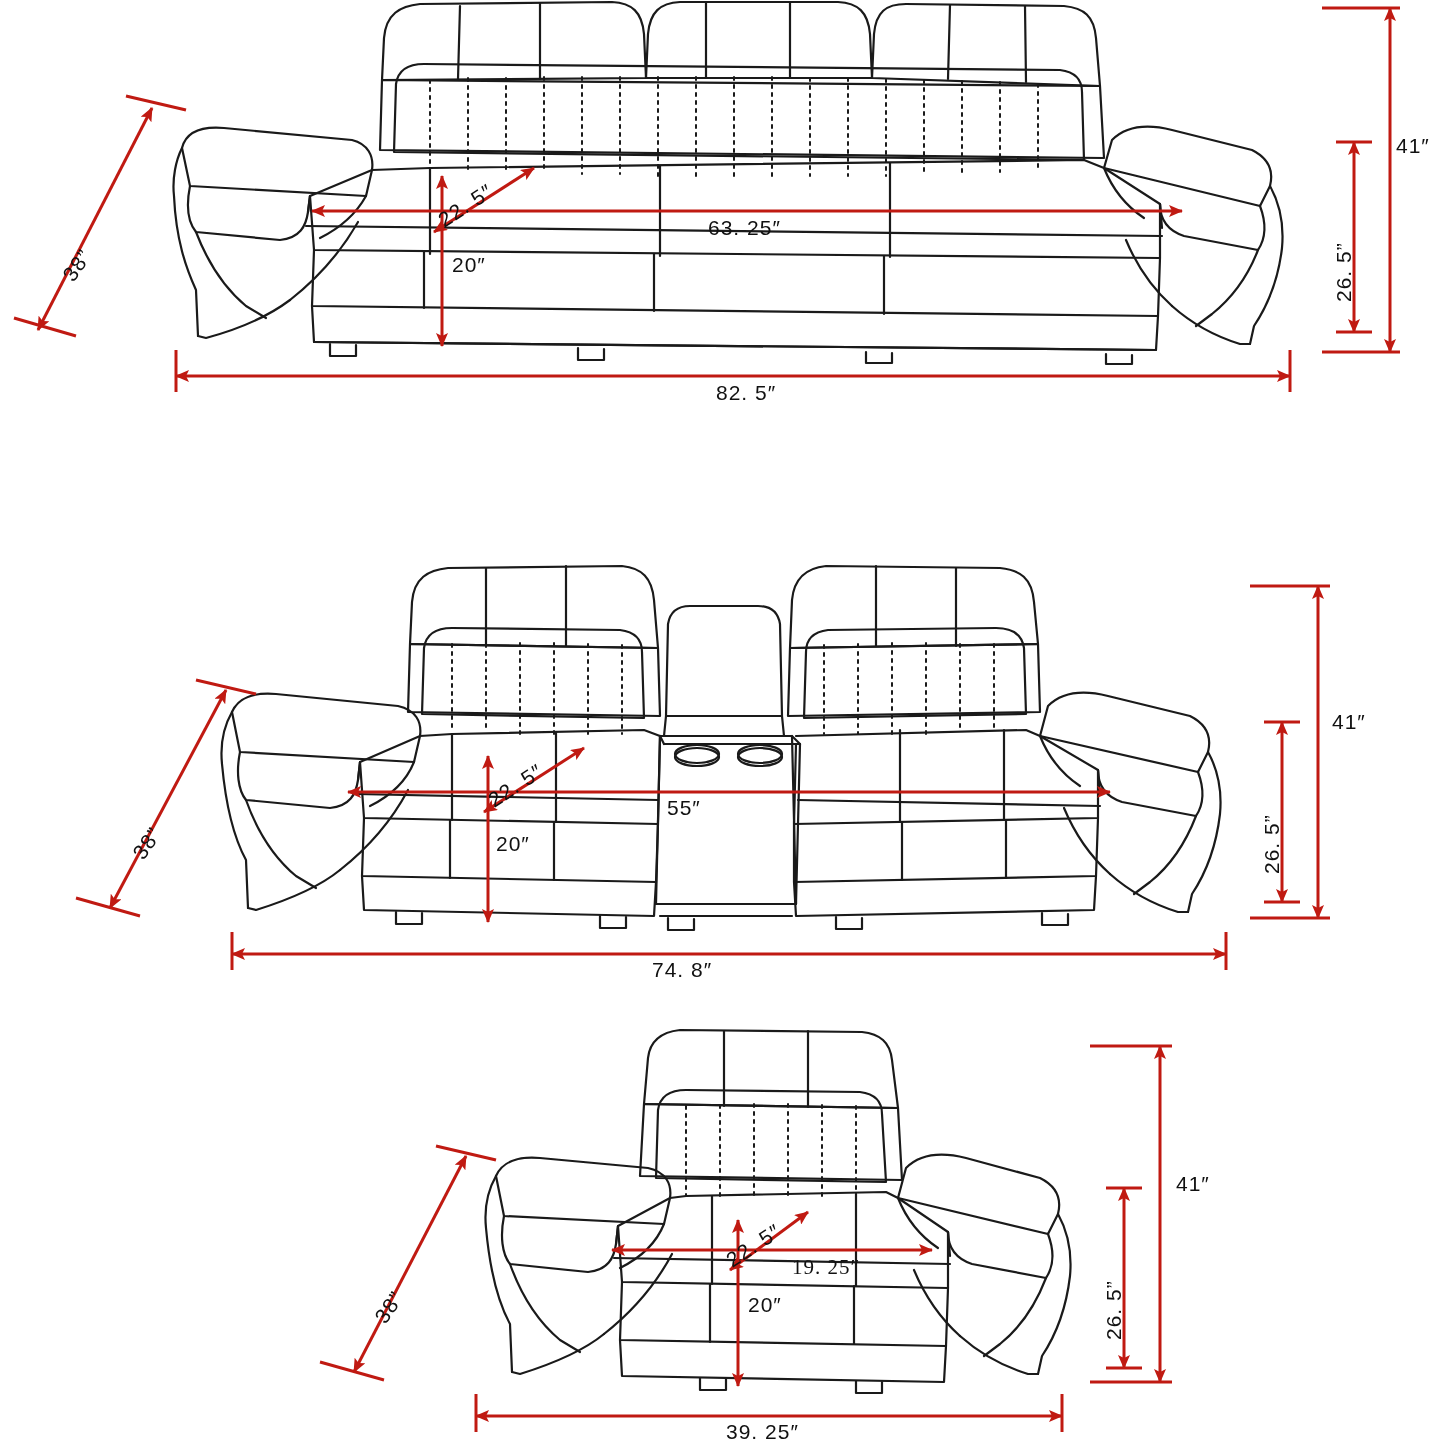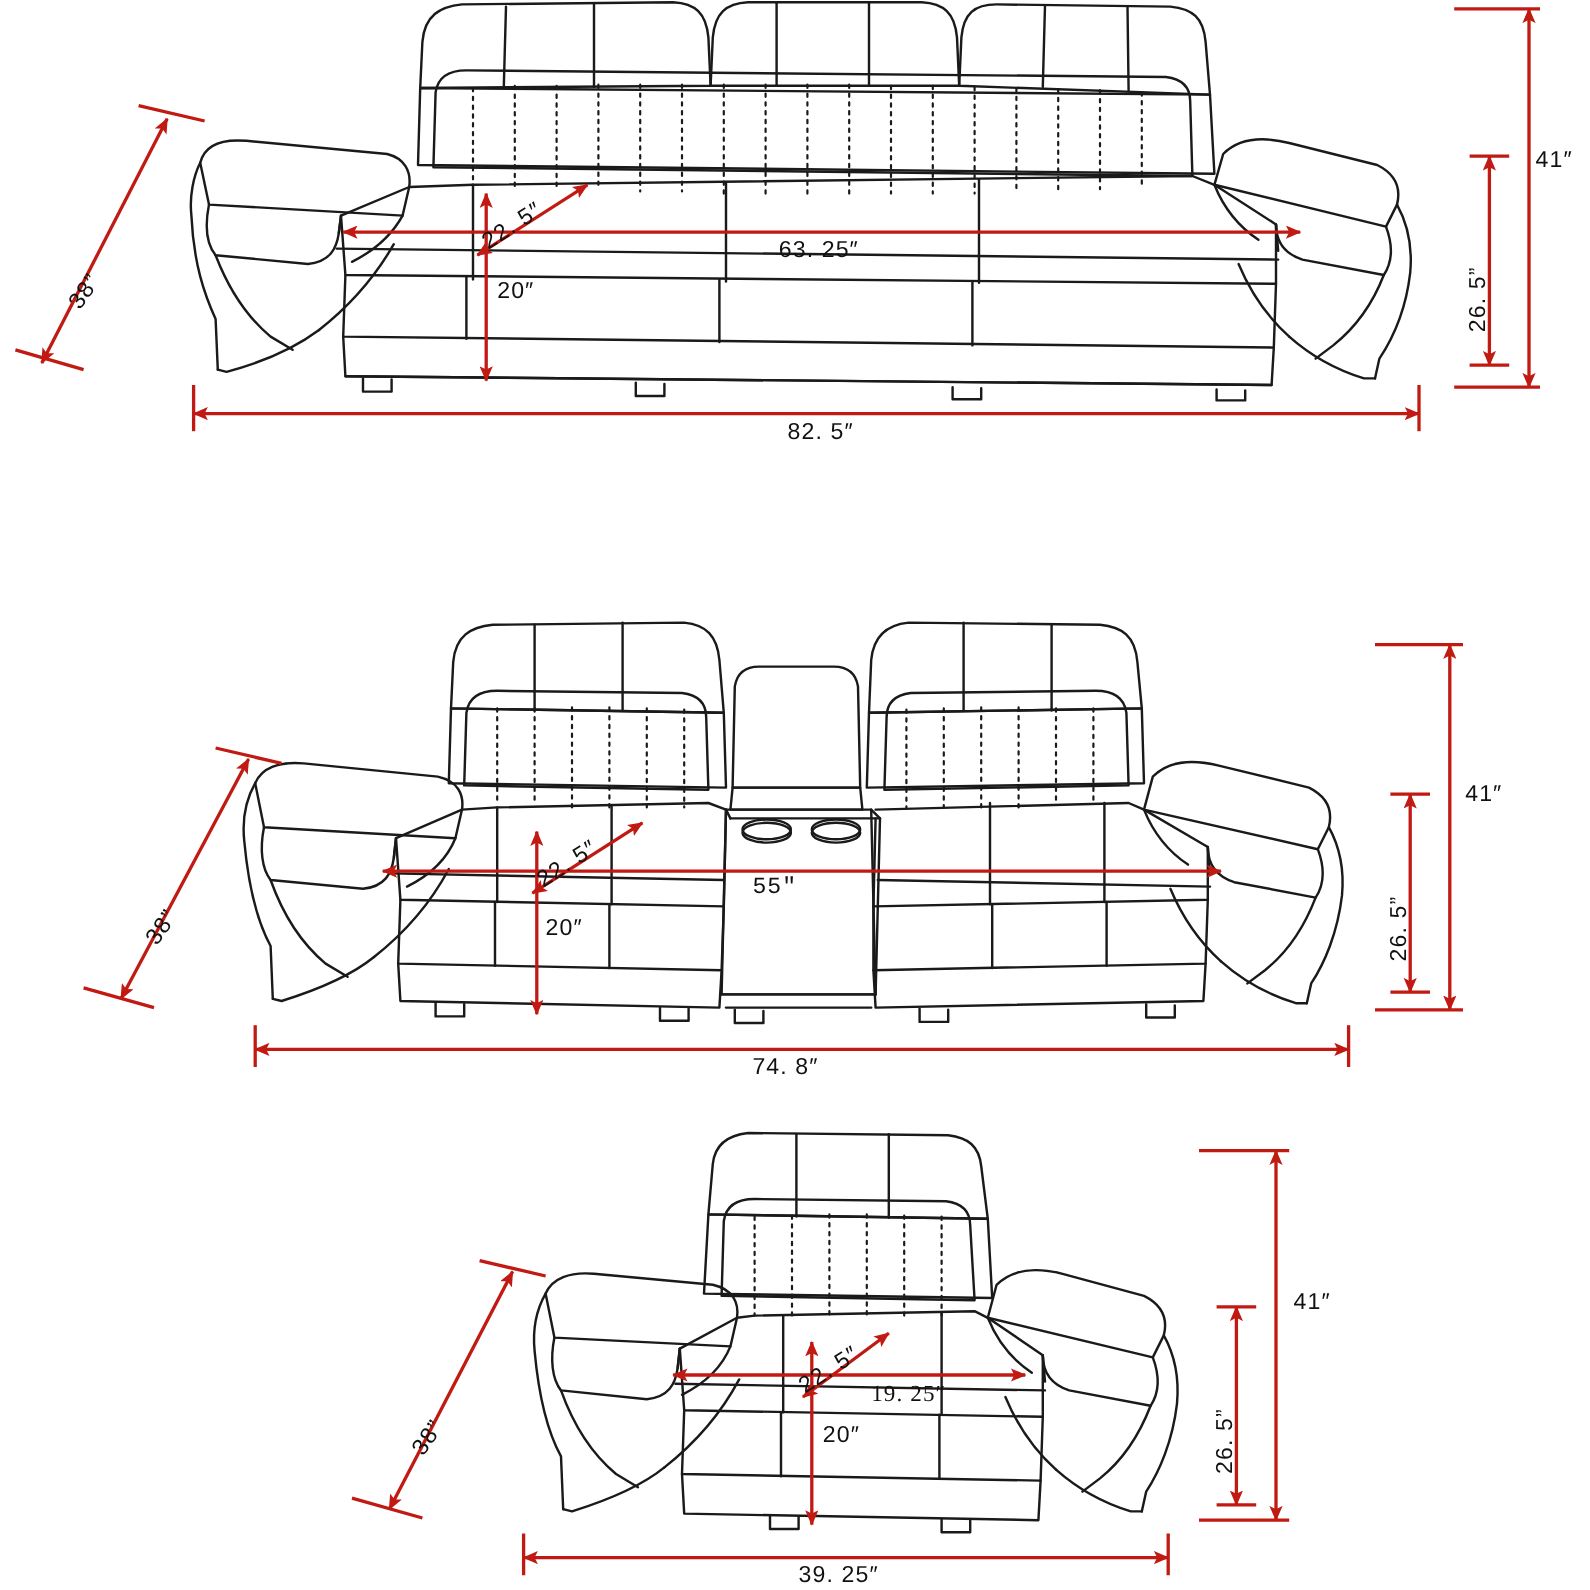--- a/index.html
+++ b/index.html
@@ -328,24 +328,24 @@
 
   <div class="dim-label rot-neg55" style="left:58px; top:272px;">38”</div>
   <div class="dim-label" style="left:684px; top:216px;margin-left:24px;">63. 25″</div>
   <div class="dim-label rot-neg33" style="left:434px; top:212px;">22. 5″</div>
   <div class="dim-label" style="left:452px; top:253px;">20″</div>
   <div class="dim-label" style="left:716px; top:381px;">82. 5″</div>
   <div class="dim-label" style="left:1396px; top:134px;">41″</div>
   <div class="dim-label rot-vert" style="left:1332px; top:302px;">26. 5”</div>
 
   <div class="dim-label rot-neg55" style="left:128px; top:850px;">38”</div>
-  <div class="dim-label" style="left:684px; top:796px;font-family:Liberation Mono, monospace;">55″</div>
+  <div class="dim-label" style="left:667px; top:796px;">55″</div>
   <div class="dim-label rot-neg33" style="left:484px; top:792px;">22. 5″</div>
   <div class="dim-label" style="left:496px; top:832px;">20″</div>
-  <div class="dim-label" style="left:684px; top:958px;">74. 8″</div>
+  <div class="dim-label" style="left:652px; top:958px;">74. 8″</div>
   <div class="dim-label" style="left:1332px; top:710px;">41″</div>
   <div class="dim-label rot-vert" style="left:1260px; top:874px;">26. 5”</div>
 
   <div class="dim-label rot-neg55" style="left:370px; top:1314px;">38”</div>
   <div class="dim-label" style="left:792px; top:1255px;font-family:Liberation Serif, serif;">19. 25″</div>
   <div class="dim-label rot-neg33" style="left:722px; top:1252px;">22. 5″</div>
   <div class="dim-label" style="left:748px; top:1293px;">20″</div>
   <div class="dim-label" style="left:726px; top:1420px;">39. 25″</div>
   <div class="dim-label" style="left:1176px; top:1172px;">41″</div>
   <div class="dim-label rot-vert" style="left:1102px; top:1340px;">26. 5”</div>

